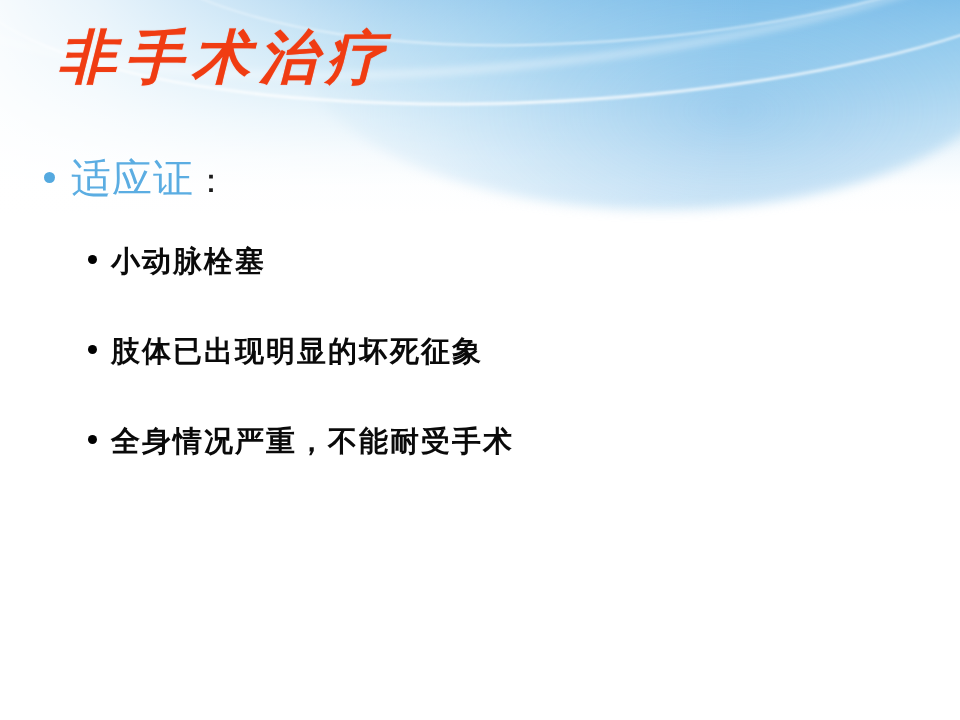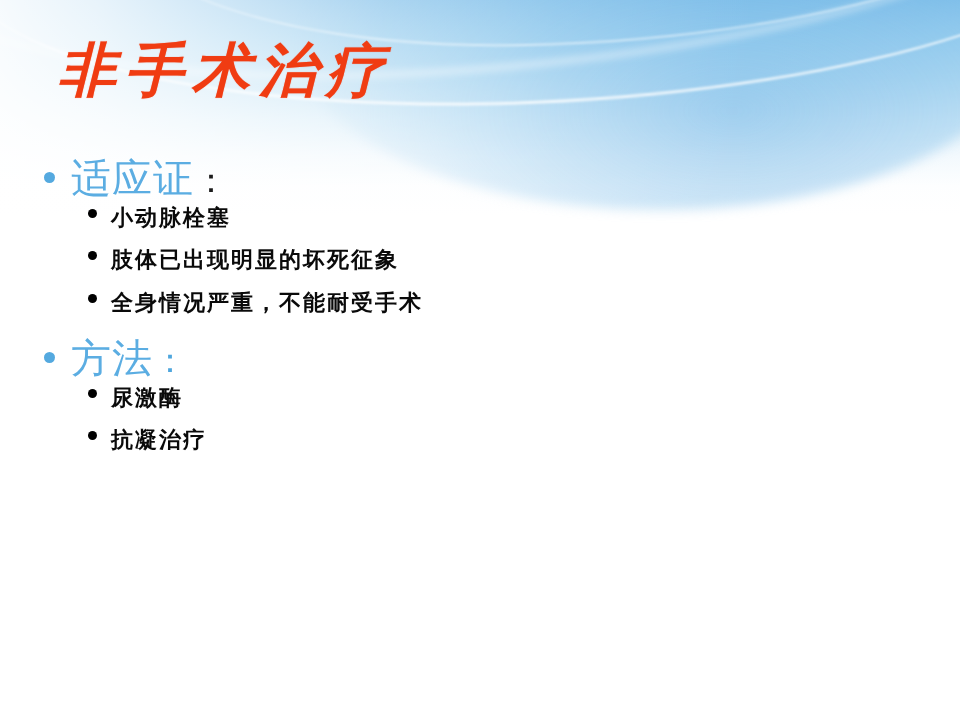--- a/index.html
+++ b/index.html
@@ -96,21 +96,21 @@
     border-radius: 0 0 60% 40%;
     border-bottom: 2px solid rgba(255,255,255,0.55);
     transform: rotate(-1.2deg);
     filter: blur(0.8px);
   }
 
   
   .title {
     position: absolute;
     left: 58px;
-    top: 41px;
+    top: 28px;
     font-family: "DejaVu Serif", "Liberation Serif", serif;
     font-size: 58px;
     line-height: 1;
     font-weight: 700;
     font-style: italic;
     letter-spacing: 9px;
     color: #F03C12;
     white-space: nowrap;
     text-shadow: 0 0 1px rgba(240,60,18,0.55);
   }
@@ -172,26 +172,27 @@
     width: 9px;
     height: 9px;
     border-radius: 50%;
     background: #000000;
     margin-right: 14px;
     position: relative;
     top: -7px;
   }
   .sublist .txt {
     font-family: "DejaVu Sans", "Liberation Sans", sans-serif;
-    font-size: 22px;
+    font-size: 29px;
     line-height: 1.1;
     font-weight: 700;
     color: #0a0a0a;
     letter-spacing: 2px;
     white-space: nowrap;
+    margin-top: 40px;
   }
 
   .group { margin-bottom: 6px; }
   .group.methods-group { margin-top: 22px; }
 </style>
 </head>
 <body>
 
 <div class="slide">
 
@@ -222,31 +223,15 @@
           <span class="dot"></span>
           <span class="txt">肢体已出现明显的坏死征象</span>
         </li>
         <li>
           <span class="dot"></span>
           <span class="txt">全身情况严重，不能耐受手术</span>
         </li>
       </ul>
     </div>
 
-    <div class="group methods-group">
-      <div class="lvl1 methods">
-        <span class="dot"></span>
-        <span class="txt"><span>方法</span><span class="colon">：</span></span>
-      </div>
-      <ul class="sublist">
-        <li>
-          <span class="dot"></span>
-          <span class="txt">尿激酶</span>
-        </li>
-        <li>
-          <span class="dot"></span>
-          <span class="txt">抗凝治疗</span>
-        </li>
-      </ul>
-    </div>
 
   </div>
 </div>
 
 </body></html>

